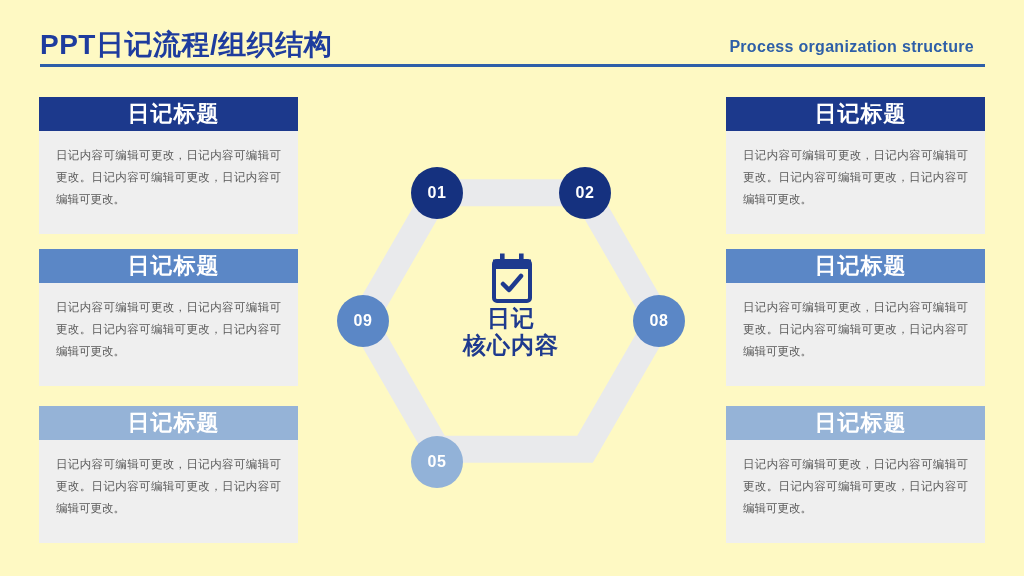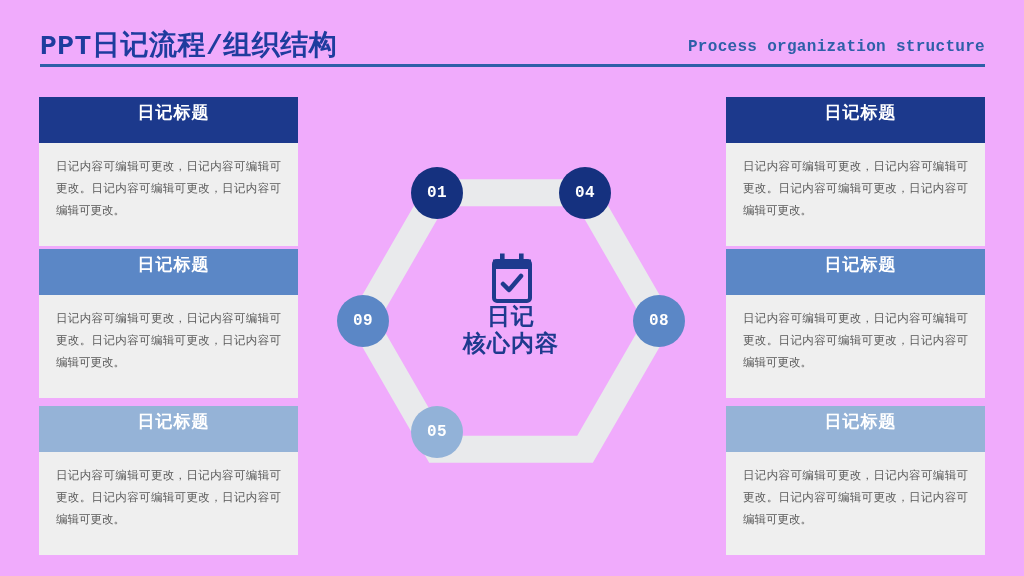--- a/index.html
+++ b/index.html
@@ -1,37 +1,37 @@
 <!DOCTYPE html>
 <html><head>
 <meta charset="utf-8">
 <style>
   * { margin:0; padding:0; box-sizing:border-box; }
   html,body { background:#ffffff; }
   .slide {
-    position:relative; width:1024px; height:576px; background:#f0abfc;
-    font-family:Liberation Mono, monospace; overflow:hidden;
+    position:relative; width:1024px; height:576px; background:#fef9c3;
+    font-family:Liberation Sans, sans-serif; overflow:hidden;
   }
   
   .page-title {
     position:absolute; left:40px; top:26px;
     font-size:28px; font-weight:bold; color:#1e3c9e; letter-spacing:0.5px;
   }
   .page-subtitle {
-    position:absolute; right:39px; top:38px;
+    position:absolute; right:50px; top:38px;
     font-size:16px; font-weight:bold; color:#2e5fa8; letter-spacing:0.3px;
   }
   .divider {
     position:absolute; left:40px; right:39px; top:64px; height:2.5px; background:#2e5fa8;
   }
   
   .card { position:absolute; width:259px; height:137px; }
   .card-header {
-    height:46px; line-height:34px; text-align:center;
-    color:#ffffff; font-size:17px; font-weight:bold; letter-spacing:1px;padding-left:10px;
+    height:34px; line-height:34px; text-align:center;
+    color:#ffffff; font-size:22px; font-weight:bold; letter-spacing:1px;padding-left:10px;
   }
   .card-body {
     height:103px; background:#efefef; padding:13px 17px 0 17px;
     font-size:11.5px; line-height:22px; color:#595959; text-align:justify;
   }
   .tier-navy   { background:#1c398c; }
   .tier-medium { background:#5b87c6; }
   .tier-light  { background:#95b3d7; }
   .pos-l1 { left:39px;  top:97px;  }
   .pos-l2 { left:39px;  top:249px; }
@@ -46,21 +46,21 @@
     color:#ffffff; font-size:16px; font-weight:bold; letter-spacing:0.5px;
     text-align:center; line-height:52px; z-index:3;
   }
   .node-navy   { background:#15317f;text-align:center; }
   .node-medium { background:#5b87c6; }
   .node-light  { background:#92b2d8; }
   .n1 { left:411px; top:167px; }
   .n2 { left:559px; top:167px; }
   .n3 { left:337px; top:295px; }
   .n4 { left:633px; top:295px; }
-  .n5 { left:411px; top:406px; }
+  .n5 { left:411px; top:436px; }
   .n6 { left:559px; top:423px; }
   .center-icon { position:absolute; left:492px; top:253px; width:40px; height:50px; z-index:2; }
   .center-text {
     position:absolute; left:411px; top:305px; width:200px; z-index:2;
     text-align:center; color:#1e3a8e; font-size:23px; font-weight:bold; line-height:27px;
     letter-spacing:1px;
   }
   .center-text span { display:block; }
 </style>
 </head>
@@ -96,21 +96,21 @@
   <div class="card pos-r3">
     <div class="card-header tier-light">日记标题</div>
     <div class="card-body">日记内容可编辑可更改，日记内容可编辑可更改。日记内容可编辑可更改，日记内容可编辑可更改。</div>
   </div>
 
   <svg class="hex-svg" viewBox="0 0 384 362" aria-hidden="true">
     <polygon points="339,181 265,309.2 117,309.2 43,181 117,52.8 265,52.8" fill="none" stroke="#e9eaec" stroke-width="27" stroke-linejoin="miter"></polygon>
   </svg>
 
   <div class="node node-navy n1">01</div>
-  <div class="node node-navy n2">04</div>
+  <div class="node node-navy n2">02</div>
   <div class="node node-medium n3">09</div>
   <div class="node node-medium n4">08</div>
   <div class="node node-light n5">05</div>
 
   <svg class="center-icon" viewBox="0 0 40 50" aria-hidden="true">
     <rect x="8" y="0.5" width="4.6" height="9" fill="#1e3a8e"></rect>
     <rect x="27" y="0.5" width="4.6" height="9" fill="#1e3a8e"></rect>
     <rect x="2" y="8" width="36" height="40" rx="3" fill="none" stroke="#1e3a8e" stroke-width="4"></rect>
     <rect x="1" y="6.5" width="38" height="9.5" fill="#1e3a8e"></rect>
     <polyline points="11,31 17,37 29,23" fill="none" stroke="#1e3a8e" stroke-width="4.5" stroke-linecap="round" stroke-linejoin="round"></polyline>

